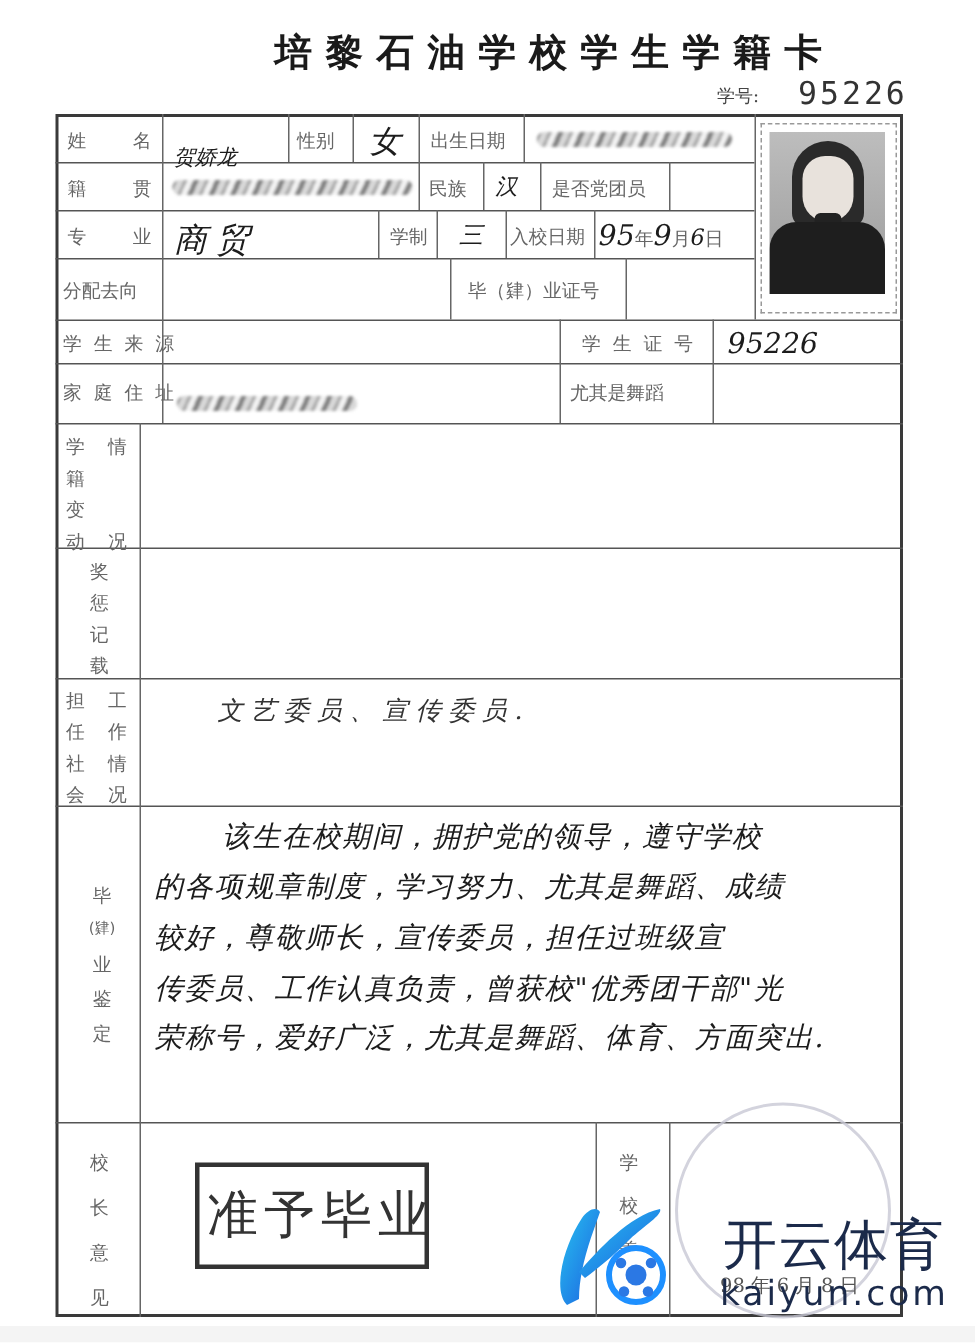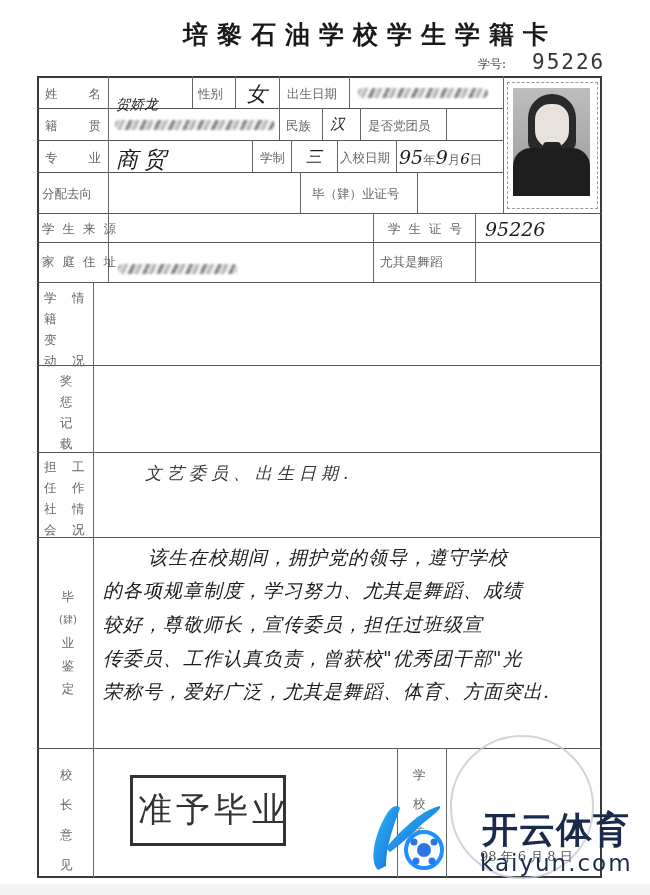--- a/index.html
+++ b/index.html
@@ -22,21 +22,21 @@
   .photo .hair{position:absolute;left:15px;top:6px;width:48px;height:58px;border-radius:24px 24px 10px 10px;background:#2a2a2a;}
   .photo .face{position:absolute;left:22px;top:16px;width:34px;height:44px;border-radius:16px 16px 18px 18px;background:#e8e2dc;}
   .photo .body{position:absolute;left:0;top:60px;width:77px;height:48px;border-radius:18px 18px 0 0;background:#1e1e1e;}
   .photo .neck{position:absolute;left:30px;top:54px;width:18px;height:14px;background:#222;border-radius:4px;}
   .photo-border{left:507px;top:82px;width:89px;height:125px;border:1px dashed #999;}
   .stamp-box{left:130px;top:775px;width:150px;height:65px;border:3px solid #333;}
   .stamp-text{left:138px;top:787px;font-size:34px;letter-spacing:4px;color:#333;font-family:"DejaVu Serif","Liberation Serif",serif;}
   .seal{left:450px;top:735px;width:140px;height:140px;border-radius:50%;border:2px solid #c8c8d4;opacity:.8;}
   .date-line{left:480px;top:848px;font-size:13px;color:#555;}
   .wm-k{left:368px;top:800px;width:80px;height:75px;}
-  .wm-cn{left:482px;top:806px;font-size:36px;font-weight:bold;color:#1b2a4a;font-family:"DejaVu Sans","Liberation Sans",sans-serif;letter-spacing:1px;}
+  .wm-cn{left:482px;top:806px;font-size:36px;font-weight:normal;color:#1b2a4a;font-family:"DejaVu Sans","Liberation Sans",sans-serif;letter-spacing:1px;}
   .wm-url{left:480px;top:850px;font-size:23px;color:#1b2a4a;font-family:"DejaVu Sans","Liberation Sans",sans-serif;letter-spacing:2px;}
   .bottom-gray{left:0;top:884px;width:650px;height:11px;background:#f4f4f4;}
   .eval-line{position:absolute;left:103px;font-size:19px;letter-spacing:1px;}
 </style>
 </head>
 <body>
 
 <div class="abs title">培黎石油学校学生学籍卡</div>
 <div class="abs snum-label">学号:</div>
 <div class="abs snum">95226</div>
@@ -149,21 +149,21 @@
     <div>任</div>
     <div>社</div>
     <div>会</div>
 </div>
 <div class="vtext" style="left:72px;top:456px">
   <div>工</div>
     <div>作</div>
     <div>情</div>
     <div>况</div>
 </div>
-<div class="hw" style="left:145px;top:462px;font-size:17px;letter-spacing:5px;color:#333">文艺委员、出生日期.</div>
+<div class="hw" style="left:145px;top:462px;font-size:17px;letter-spacing:5px;color:#333">文艺委员、宣传委员.</div>
 
 <div class="vtext" style="left:57px;top:585px;line-height:23px;text-align:center;width:22px">
   <div>毕</div>
     <div style="font-size:10px">(肄)</div>
     <div>业</div>
     <div>鉴</div>
     <div>定</div>
 </div>
 <div class="hw eval-line" style="top:545px;left:148px">该生在校期间，拥护党的领导，遵守学校</div>
 <div class="hw eval-line" style="top:578px">的各项规章制度，学习努力、尤其是舞蹈、成绩</div>

